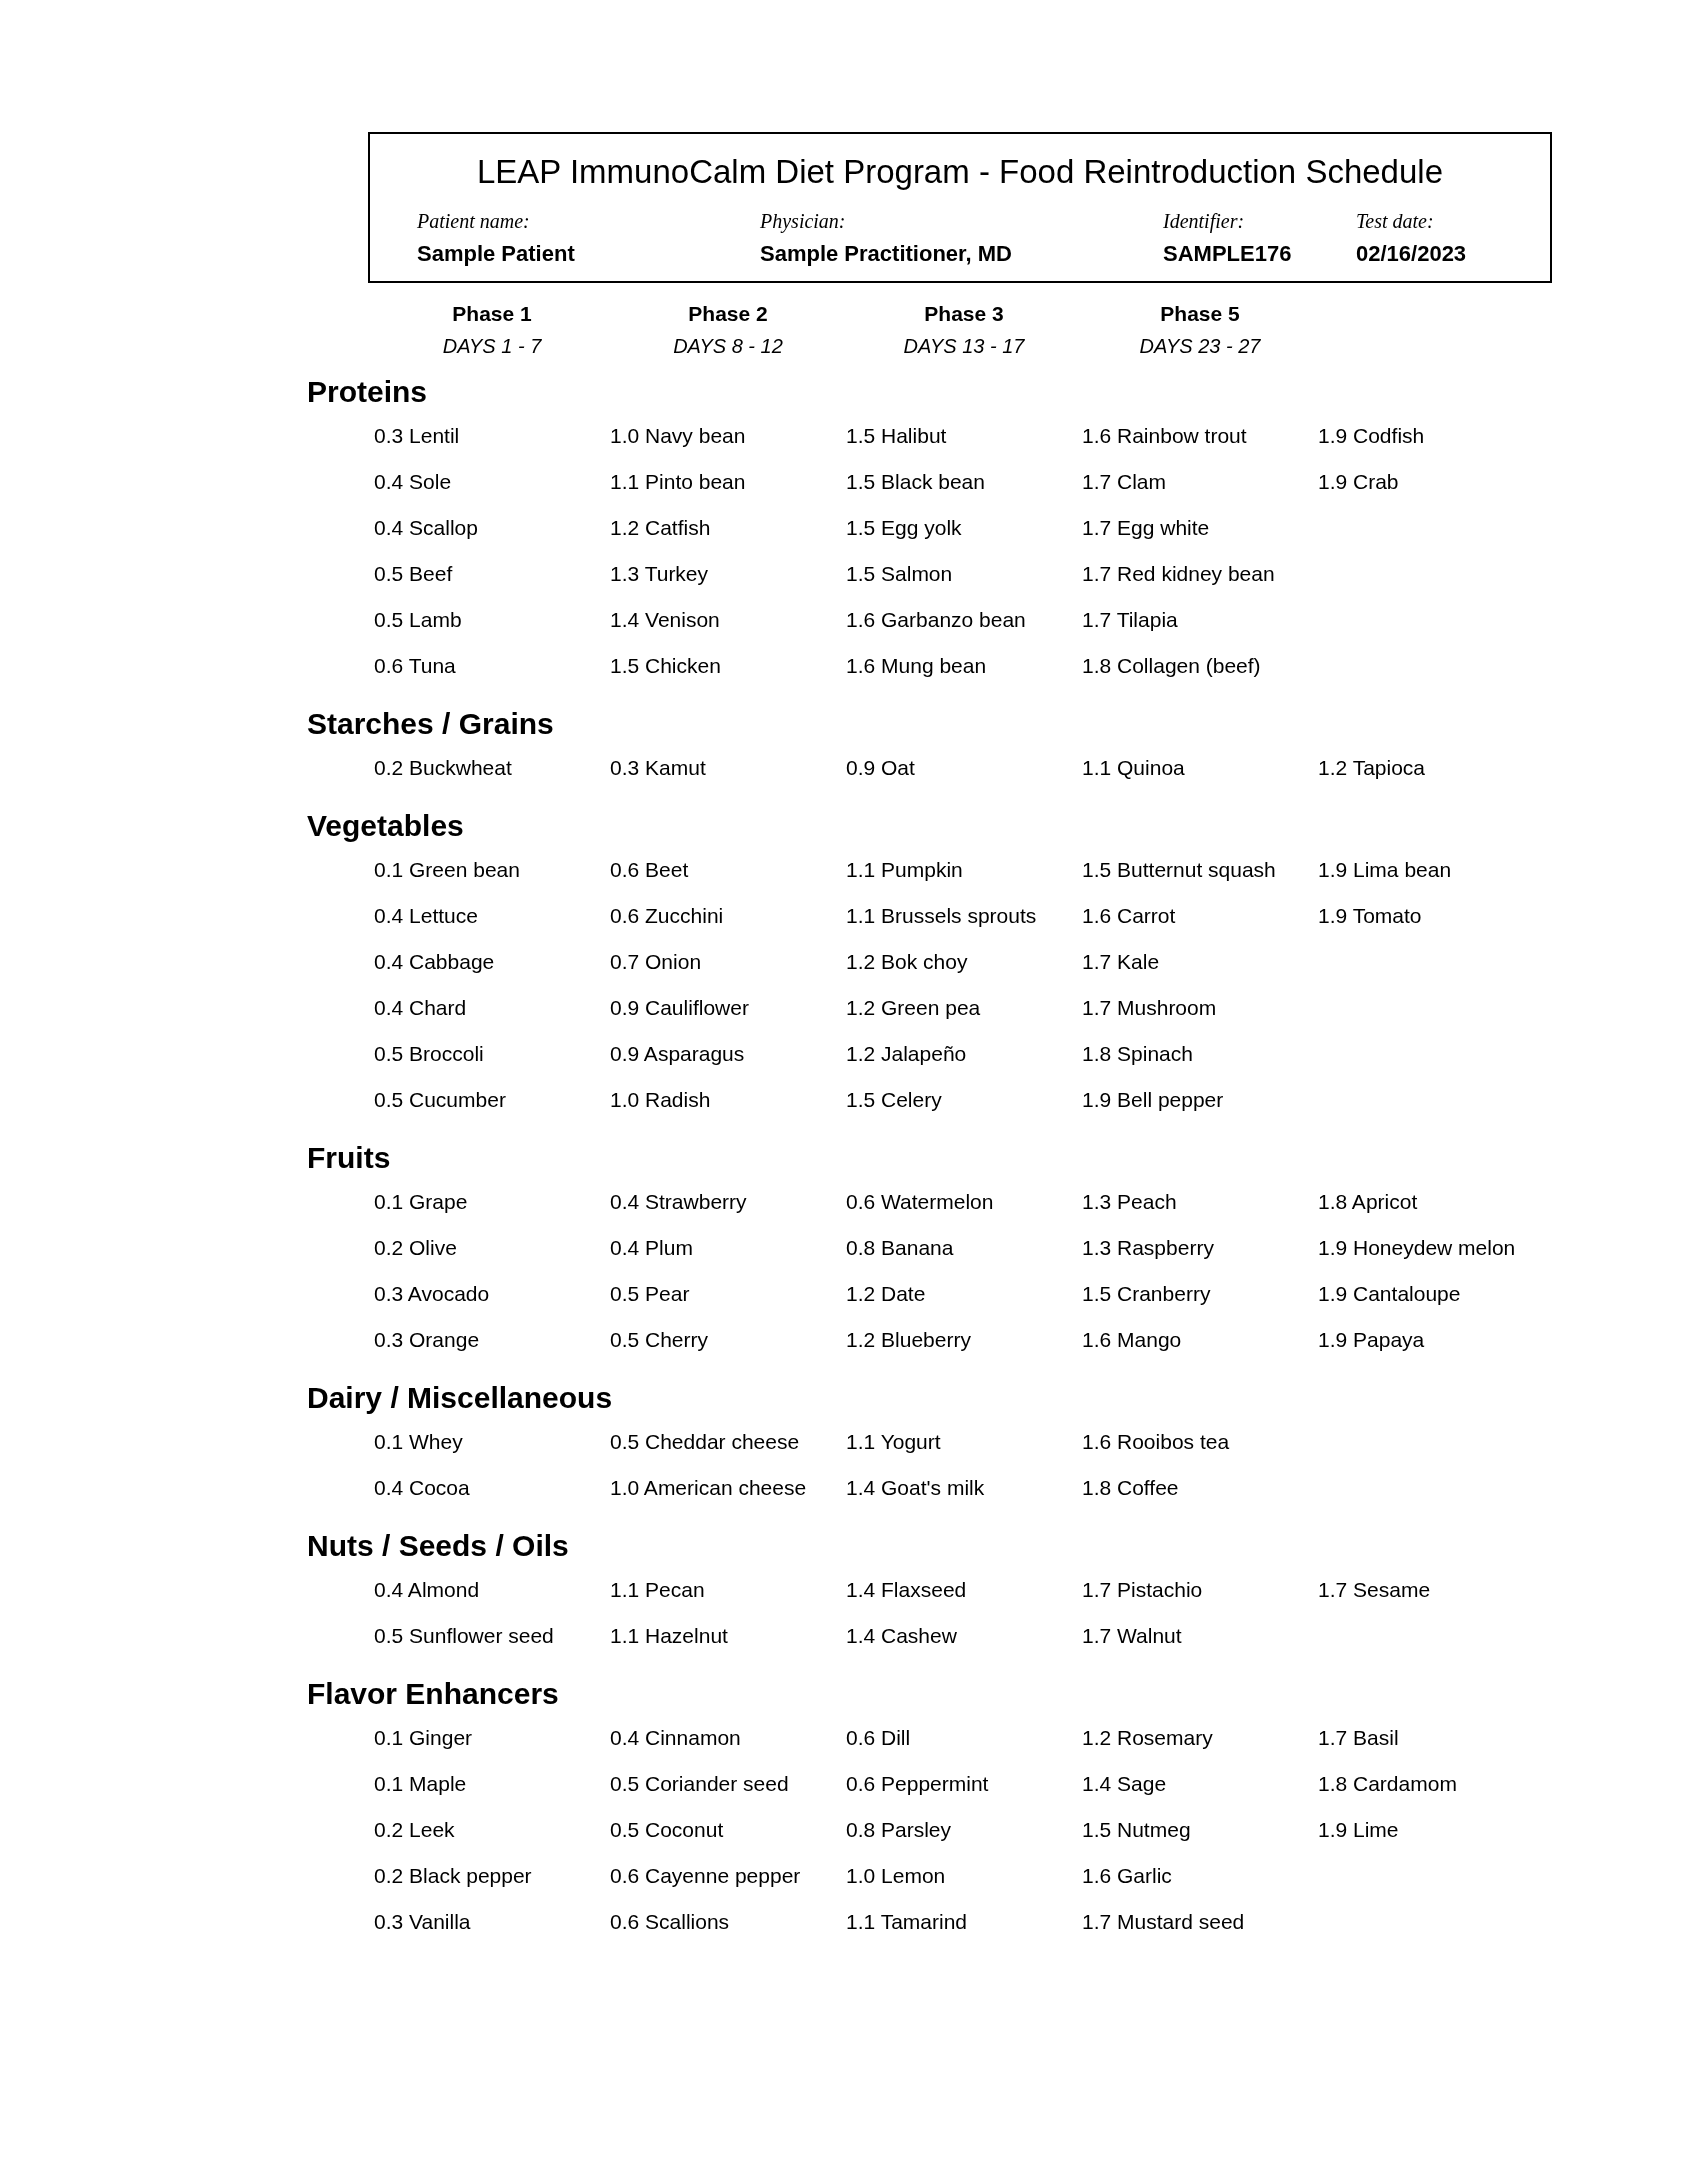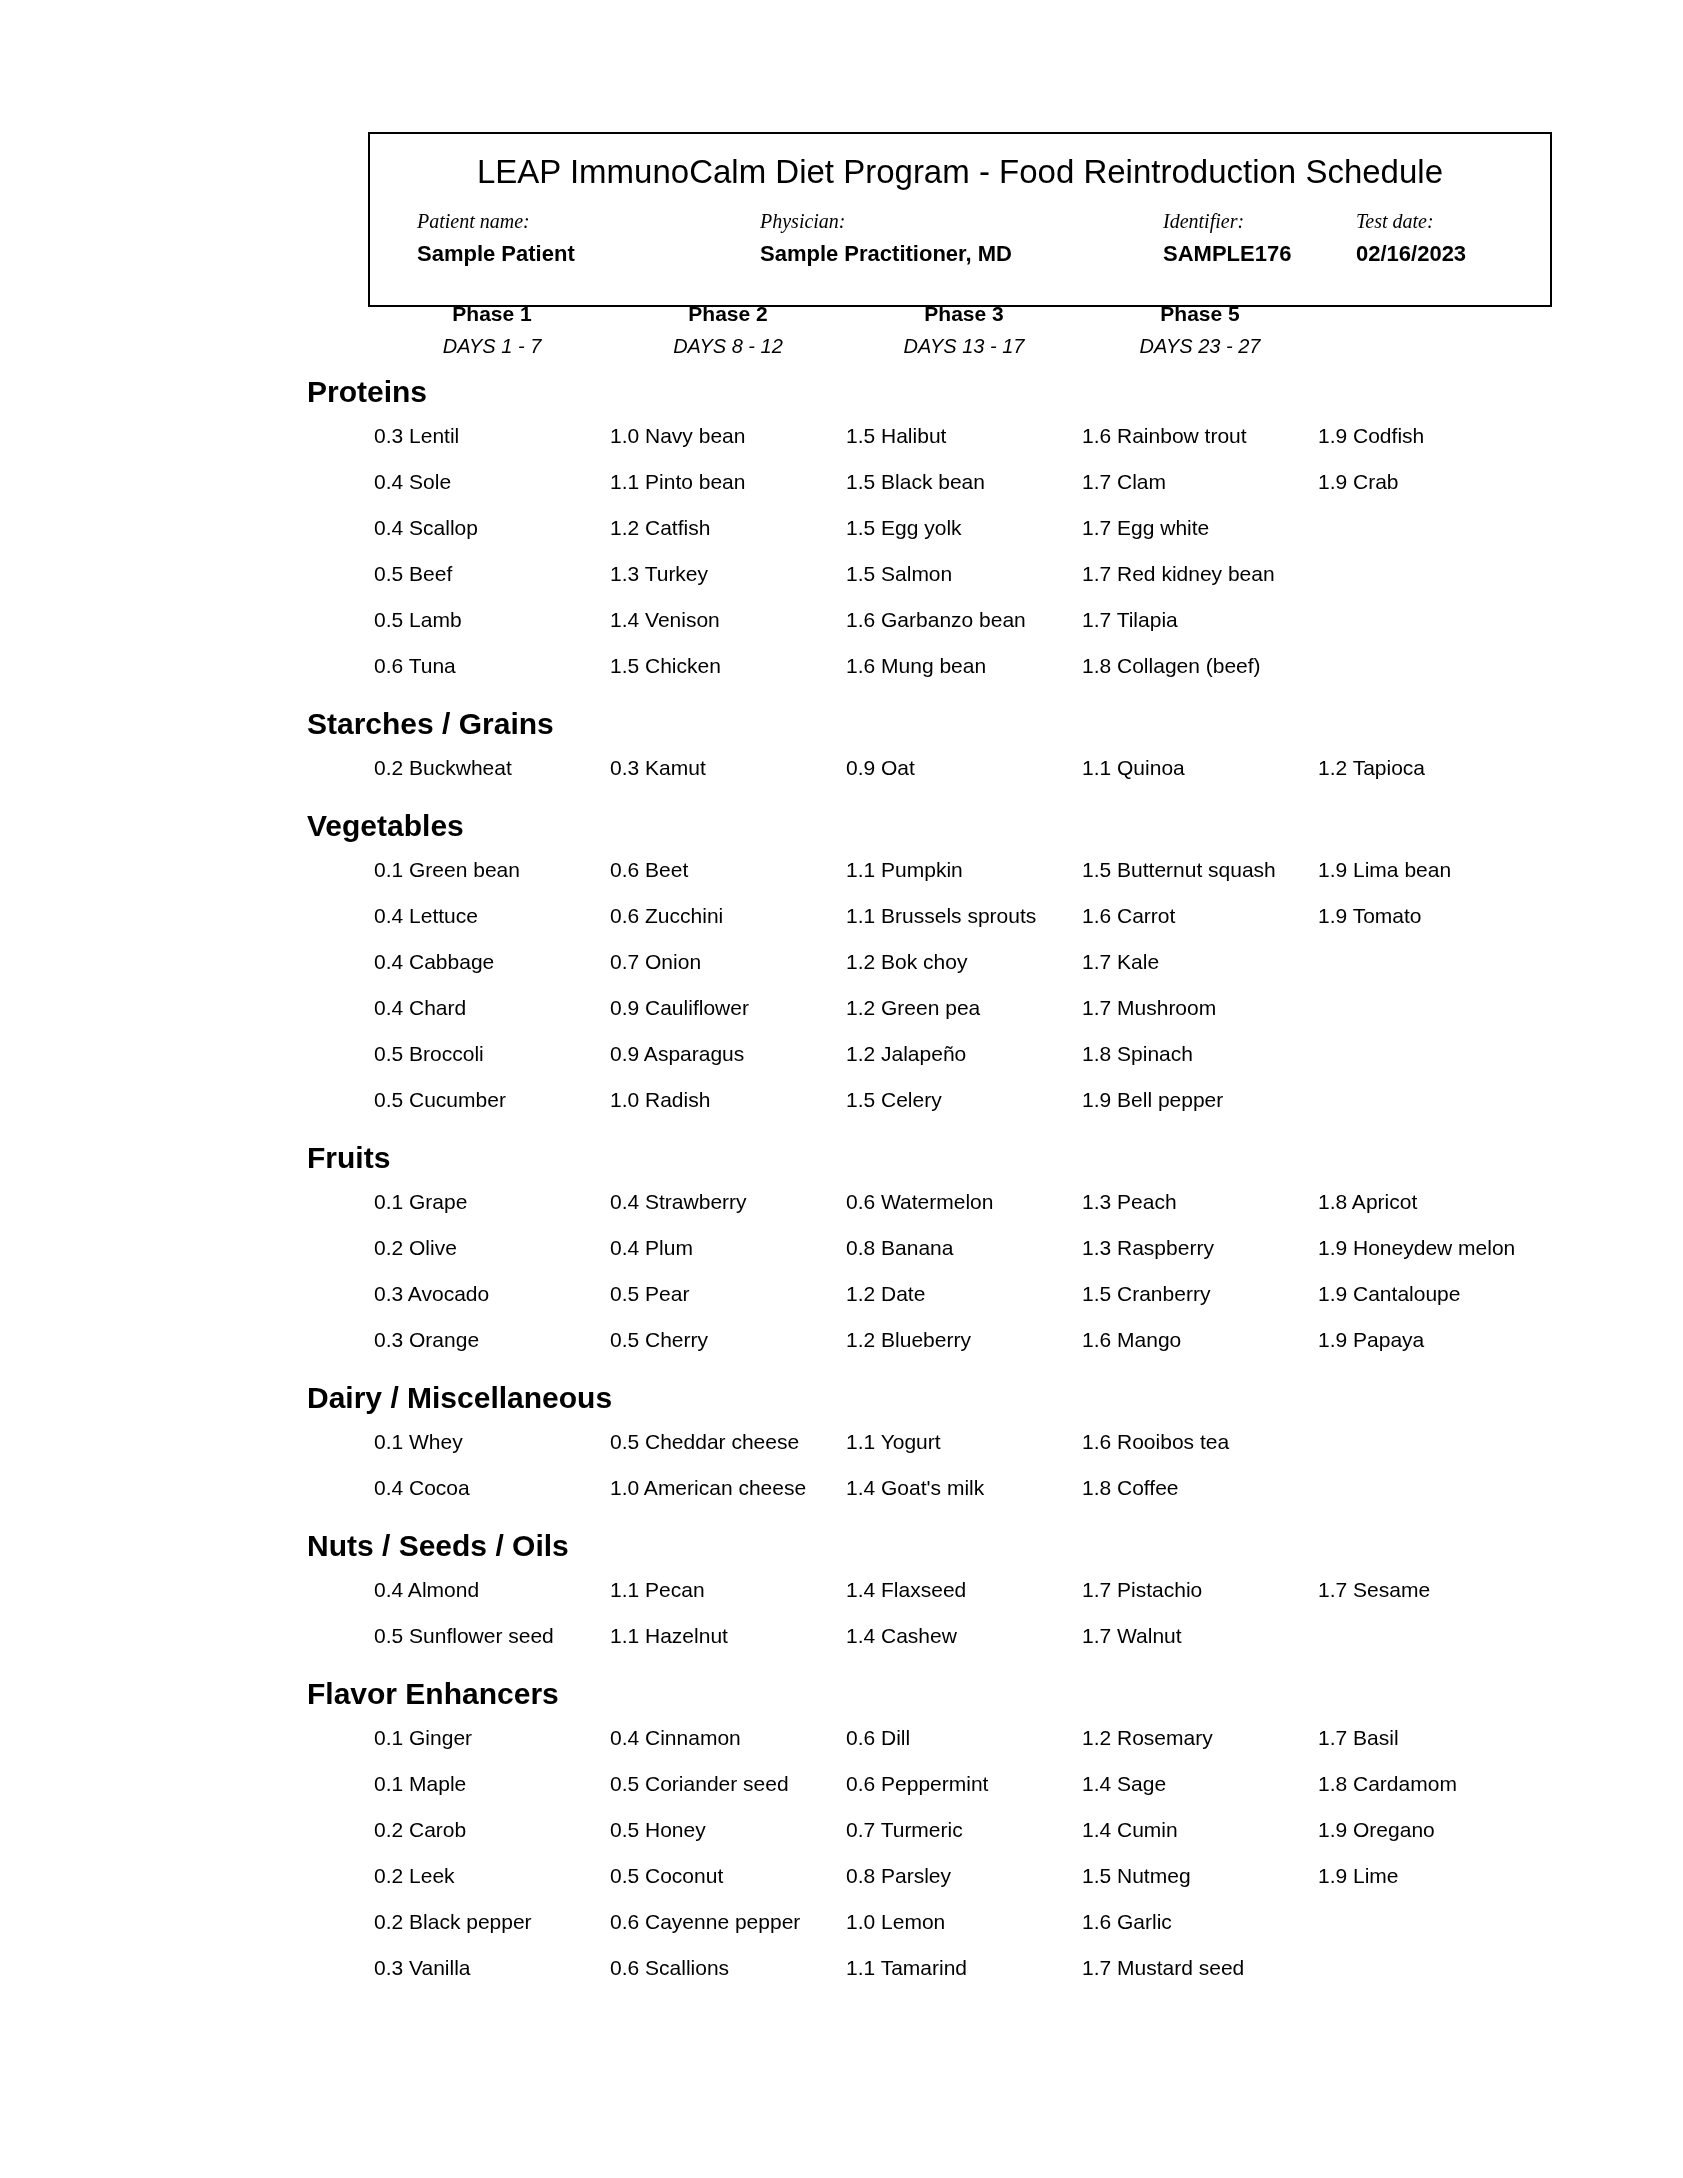--- a/index.html
+++ b/index.html
@@ -2,21 +2,21 @@
 <html><head>
 <meta charset="utf-8">
 <style>
   html,body{margin:0;padding:0;background:#ffffff;}
   .page{
     position:relative;width:1683px;height:2178px;background:#ffffff;
     font-family:"Liberation Sans",sans-serif;color:#000;overflow:hidden;
   }
   
   .header-box{
-    position:absolute;left:368px;top:132px;width:1184px;height:175px;
+    position:absolute;left:368px;top:132px;width:1184px;height:151px;
     border:2px solid #000;box-sizing:border-box;
   }
   .doc-title{
     margin:16px 0 0;font-size:33px;font-weight:normal;line-height:44px;
     text-align:center;white-space:nowrap;
   }
   .info-col{position:absolute;top:74px;white-space:nowrap;}
   .info-col.c0{left:47px}
   .info-col.c1{left:390px}
   .info-col.c2{left:793px}
@@ -263,27 +263,20 @@
           <div class="fcell">1.7 Basil</div>
         </div>
         <div class="frow">
           <div class="fcell">0.1 Maple</div>
           <div class="fcell">0.5 Coriander seed</div>
           <div class="fcell">0.6 Peppermint</div>
           <div class="fcell">1.4 Sage</div>
           <div class="fcell">1.8 Cardamom</div>
         </div>
         <div class="frow">
-          <div class="fcell">0.2 Carob</div>
-          <div class="fcell">0.5 Honey</div>
-          <div class="fcell">0.7 Turmeric</div>
-          <div class="fcell">1.4 Cumin</div>
-          <div class="fcell">1.9 Oregano</div>
-        </div>
-        <div class="frow">
           <div class="fcell">0.2 Leek</div>
           <div class="fcell">0.5 Coconut</div>
           <div class="fcell">0.8 Parsley</div>
           <div class="fcell">1.5 Nutmeg</div>
           <div class="fcell">1.9 Lime</div>
         </div>
         <div class="frow">
           <div class="fcell">0.2 Black pepper</div>
           <div class="fcell">0.6 Cayenne pepper</div>
           <div class="fcell">1.0 Lemon</div>

